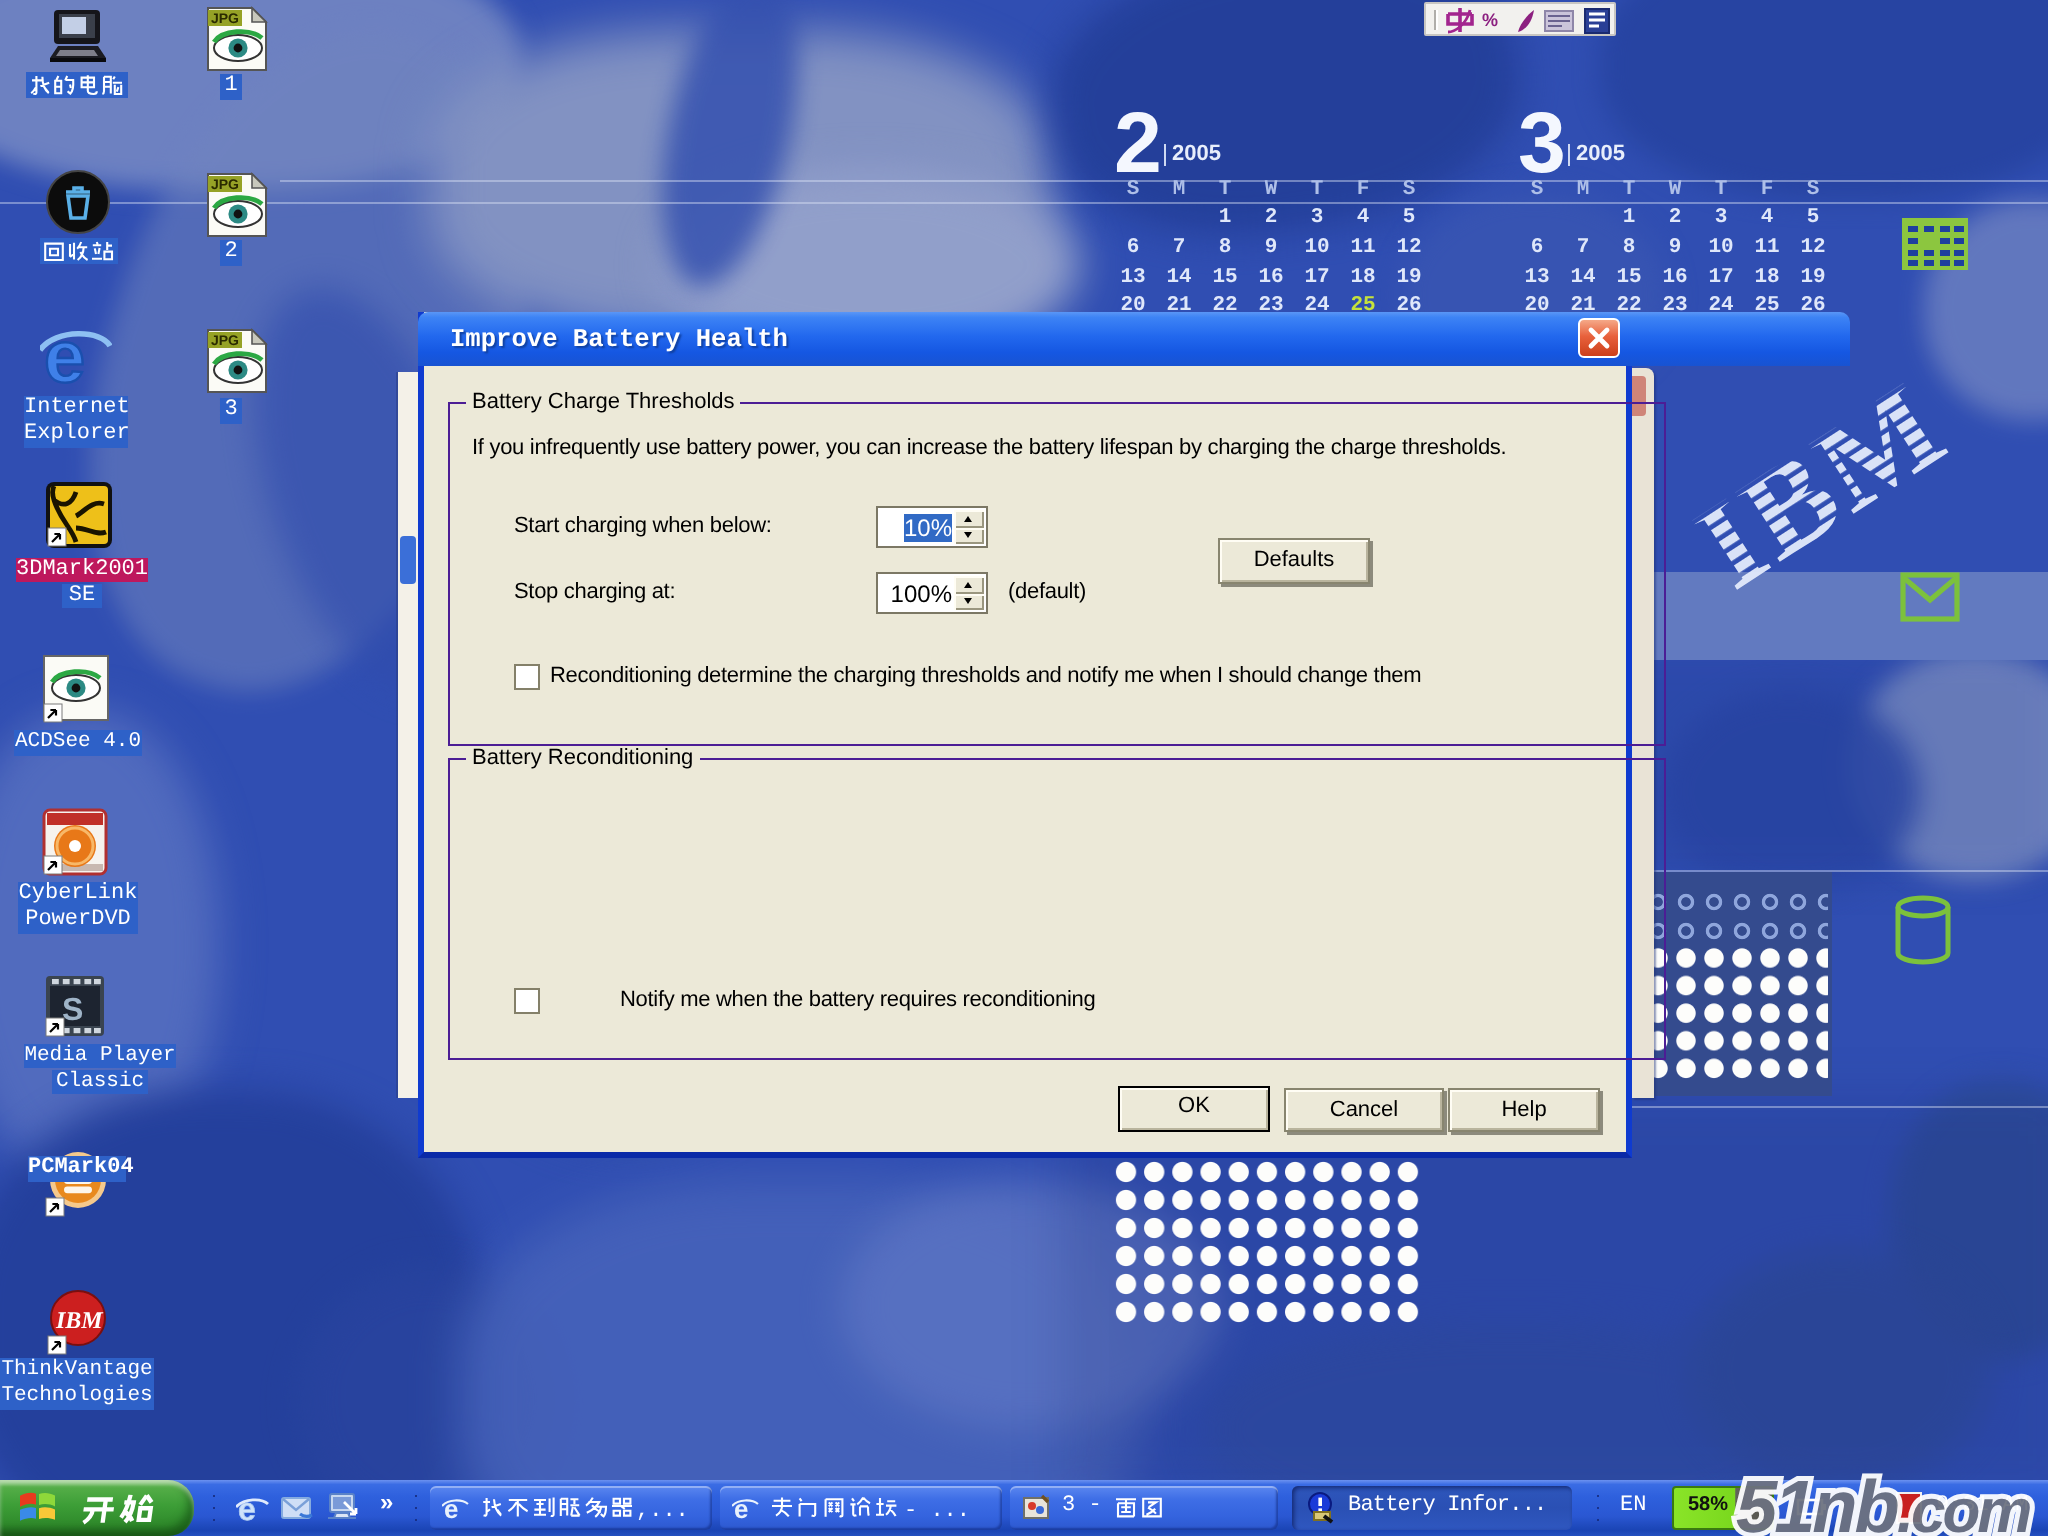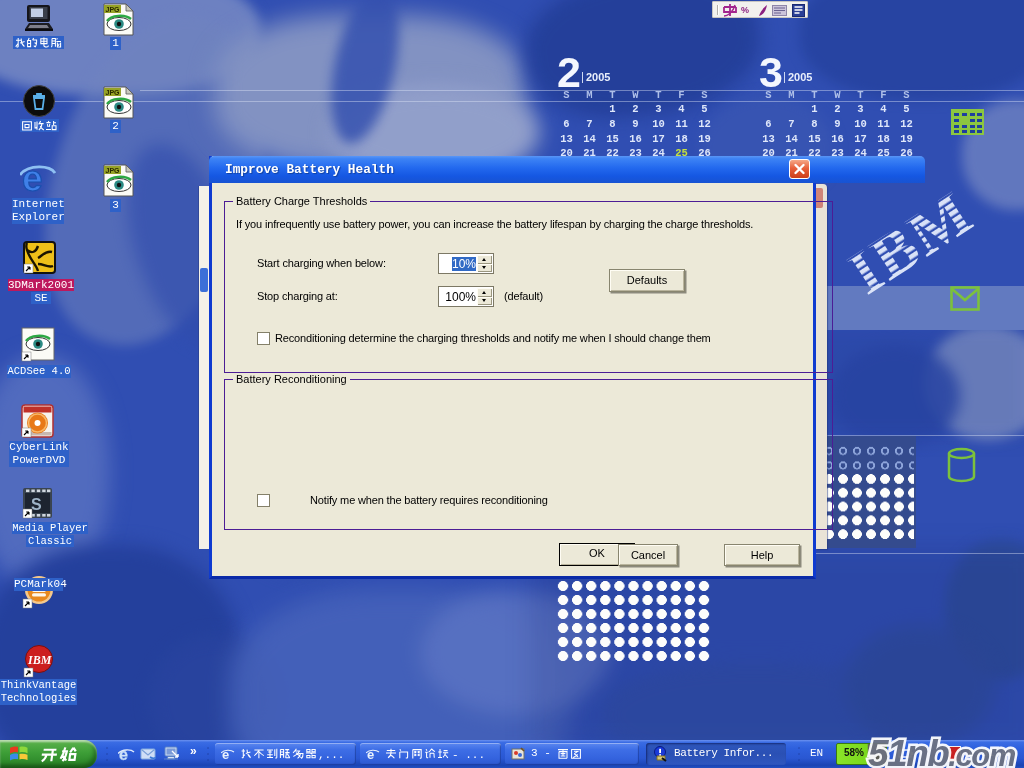--- a/index.html
+++ b/index.html
@@ -326,21 +326,21 @@
   <div class="cb" style="left:45px;top:176px;"></div>
   <div class="dtext" style="left:63px;top:176px;">Reconditioning determine the charging thresholds and notify me when I should change them</div>
 
   <div class="gb" style="left:12px;top:223px;width:577px;height:149px;">
     <div class="gbl">Battery Reconditioning</div>
   </div>
   <div class="cb" style="left:45px;top:338px;"></div>
   <div class="dtext" style="left:63px;top:338px;margin-left:35px;">Notify me when the battery requires reconditioning</div>
 
   <div class="btn" style="left:347px;top:387px;width:76px;height:23px;line-height:19px;border:1px solid #000;box-shadow:inset 1px 1px 0 #fffdf4, inset -1px -1px 0 #b9b49d;">OK</div>
-  <div class="btn" style="left:406px;top:388px;width:60px;height:22px;line-height:20px;">Cancel</div>
+  <div class="btn" style="left:430px;top:388px;width:80px;height:22px;line-height:20px;">Cancel</div>
   <div class="btn" style="left:512px;top:388px;width:76px;height:22px;line-height:20px;">Help</div>
 </div>
 <div id="imebar" class="abs"></div>
 <svg width="0" height="0" style="position:absolute">
  <defs>
   <g id="c-wo">
         <path d="M2,3.2 H6.8 M4.2,1 V9.2 C4.2,10 3.6,10.2 2.6,9.8 M1.6,9.6 C2.6,8.8 3.4,7.8 3.8,6.8 M7.2,1.4 C7.2,4.6 7.8,7.6 10.4,9.6 M6.2,6 L10.6,4.4 M8.4,7 L10.2,9.2" fill="none"></path>
       </g>
   <g id="c-de">
         <path d="M3.2,1 L2.2,3 M1.6,3.4 H4.6 V9.6 H1.6 Z M1.6,6.4 H4.6 M7.6,1 L6.6,3.2 M6.8,3 H10.6 C10.8,6.2 10.4,8.6 9.2,9.8 C8.6,9.4 8.2,9 7.8,8.6 M9,5.2 L9.4,7" fill="none"></path>
@@ -535,21 +535,21 @@
   <svg class="abs" style="left:22px;top:575px;" width="33" height="34">
     <circle cx="17" cy="15" r="14" fill="#f5c98c"></circle>
     <circle cx="17" cy="15" r="11.5" fill="#e8891e"></circle>
     <g fill="#fdf6ea">
       <rect x="10" y="9" width="14" height="3.4" rx="1.7"></rect>
       <rect x="10" y="13.6" width="14" height="3.4" rx="1.7"></rect>
       <rect x="10" y="18.2" width="14" height="3.4" rx="1.7"></rect>
     </g>
     <use href="#shortcut" transform="translate(1,24)"></use>
   </svg>
-  <div class="lbl" style="left:14px;top:578px;width:49px;height:13px;">PCMark04</div>
+  <div class="lbl" style="left:14px;top:578px;width:49px;height:13px;font-weight:bold;">PCMark04</div>
   
   <svg class="abs" style="left:23px;top:644px;" width="32" height="34">
     <circle cx="16" cy="15" r="13.5" fill="#cc1f1f"></circle>
     <circle cx="16" cy="15" r="13.5" fill="none" stroke="#7a0f0f" stroke-width="1"></circle>
     <text x="5" y="20" font-family="Liberation Serif" font-weight="bold" font-style="italic" font-size="12" fill="#fff">IBM</text>
     <use href="#shortcut" transform="translate(1,24)"></use>
   </svg>
   <div class="lbl" style="left:0px;top:679px;width:77px;height:26px;font-size:10.5px;">ThinkVantage<br>Technologies</div>
 </div>
 <div id="taskbar" class="abs">

